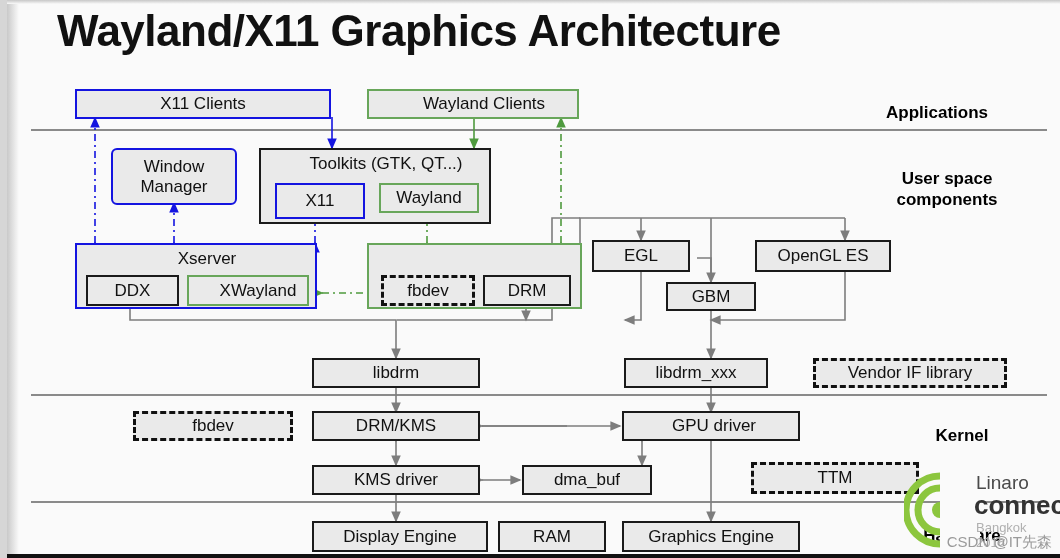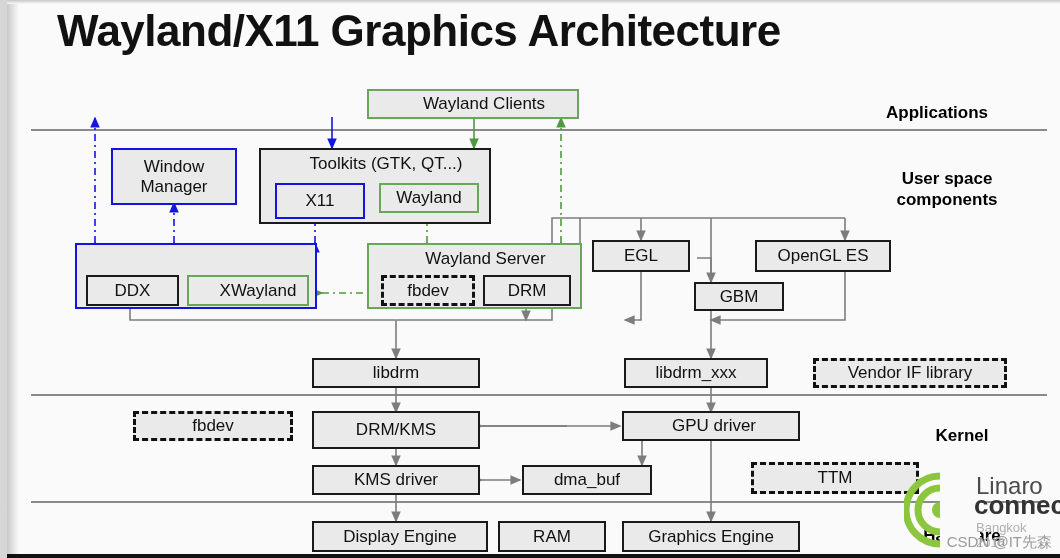--- a/index.html
+++ b/index.html
@@ -142,74 +142,75 @@
       <path d="M475,480 L513,480" marker-end="url(#ag)" marker-start="url(#ag)"></path>
 
       <path d="M389,495 L389,521" marker-end="url(#ag)"></path>
 
       <path d="M704,441 L704,521" marker-end="url(#ag)"></path>
 
       <path d="M475,426 L560,426"></path>
     </g>
   </svg>
 
+  <div class="box b-blue" style="left:68px;top:89px;width:256px;height:30px;">X11 Clients</div>
   <div class="box b-green" style="left:360px;top:89px;width:212px;height:30px;padding-left:22px;">Wayland Clients</div>
 
-  <div class="box b-blue" style="left:104px;top:148px;width:126px;height:57px;flex-direction:column;">
+  <div class="box b-blue" style="left:104px;top:148px;width:126px;height:57px;flex-direction:column;border-radius:6px;">
     <span>Window</span>
     <span>Manager</span>
   </div>
 
   <div class="grp grp-black" style="left:252px;top:148px;width:232px;height:76px;">
     <div class="grp-title">Toolkits (GTK, QT...)</div>
     <div class="box b-blue" style="left:14px;top:33px;width:90px;height:36px;">X11</div>
     <div class="box b-green" style="left:118px;top:33px;width:100px;height:30px;">Wayland</div>
   </div>
 
   <div class="grp grp-blue" style="left:68px;top:243px;width:242px;height:66px;">
+    <div class="grp-title">Xserver</div>
     <div class="box b-black" style="left:9px;top:30px;width:93px;height:31px;">DDX</div>
     <div class="box b-green" style="left:110px;top:30px;width:122px;height:31px;padding-left:20px;">XWayland</div>
   </div>
 
   <div class="grp grp-green" style="left:360px;top:243px;width:215px;height:66px;">
-    <div class="grp-title">Wayland Server</div>
     <div class="box b-dash" style="left:12px;top:30px;width:94px;height:31px;">fbdev</div>
     <div class="box b-black" style="left:114px;top:30px;width:88px;height:31px;">DRM</div>
   </div>
 
   <div class="box b-black" style="left:585px;top:240px;width:98px;height:32px;">EGL</div>
   <div class="box b-black" style="left:748px;top:240px;width:136px;height:32px;">OpenGL ES</div>
-  <div class="box b-black" style="left:687px;top:282px;width:90px;height:29px;">GBM</div>
+  <div class="box b-black" style="left:659px;top:282px;width:90px;height:29px;">GBM</div>
 
   <div class="box b-black" style="left:305px;top:358px;width:168px;height:30px;">libdrm</div>
   <div class="box b-black" style="left:617px;top:358px;width:144px;height:30px;text-align:right;">libdrm_xxx</div>
   <div class="box b-dash" style="left:806px;top:358px;width:194px;height:30px;">Vendor IF library</div>
 
   <div class="box b-dash" style="left:126px;top:411px;width:160px;height:30px;">fbdev</div>
-  <div class="box b-black" style="left:305px;top:411px;width:168px;height:38px;">DRM/KMS</div>
+  <div class="box b-black" style="left:305px;top:411px;width:168px;height:30px;">DRM/KMS</div>
   <div class="box b-black" style="left:615px;top:411px;width:178px;height:30px;padding-left:6px;">GPU driver</div>
 
   <div class="box b-black" style="left:305px;top:465px;width:168px;height:30px;">KMS driver</div>
   <div class="box b-black" style="left:515px;top:465px;width:130px;height:30px;">dma_buf</div>
   <div class="box b-dash" style="left:744px;top:462px;width:168px;height:32px;">TTM</div>
 
   <div class="box b-black" style="left:305px;top:521px;width:176px;height:31px;">Display Engine</div>
   <div class="box b-black" style="left:491px;top:521px;width:108px;height:31px;">RAM</div>
   <div class="box b-black" style="left:615px;top:521px;width:178px;height:31px;">Graphics Engine</div>
 
   <div class="logo">
     <svg width="150" height="86" viewBox="0 0 150 86">
       <g fill="none" stroke="#8cc63e" stroke-width="7">
         <circle cx="36" cy="46" r="34"></circle>
         <circle cx="36" cy="46" r="22"></circle>
       </g>
       <circle cx="36" cy="46" r="8" fill="#8cc63e"></circle>
       <rect x="36" y="8" width="40" height="76" fill="#fafafa"></rect>
     </svg>
-    <div class="logo-text" style="left:72px;top:8px;font-size:24px;font-weight:normal;">Linaro</div>
+    <div class="logo-text" style="left:72px;top:8px;font-size:19px;font-weight:normal;">Linaro</div>
     <div class="logo-text" style="left:70px;top:26px;font-size:26px;color:#333;">connect</div>
     <div class="logo-text" style="left:72px;top:56px;font-size:13px;color:#b0b0b0;font-weight:normal;">Bangkok 2016</div>
   </div>
 
   <div class="wm">CSDN @IT先森</div>
 
   <div class="edge-bottom"></div>
 </div>
 
 </body></html>

